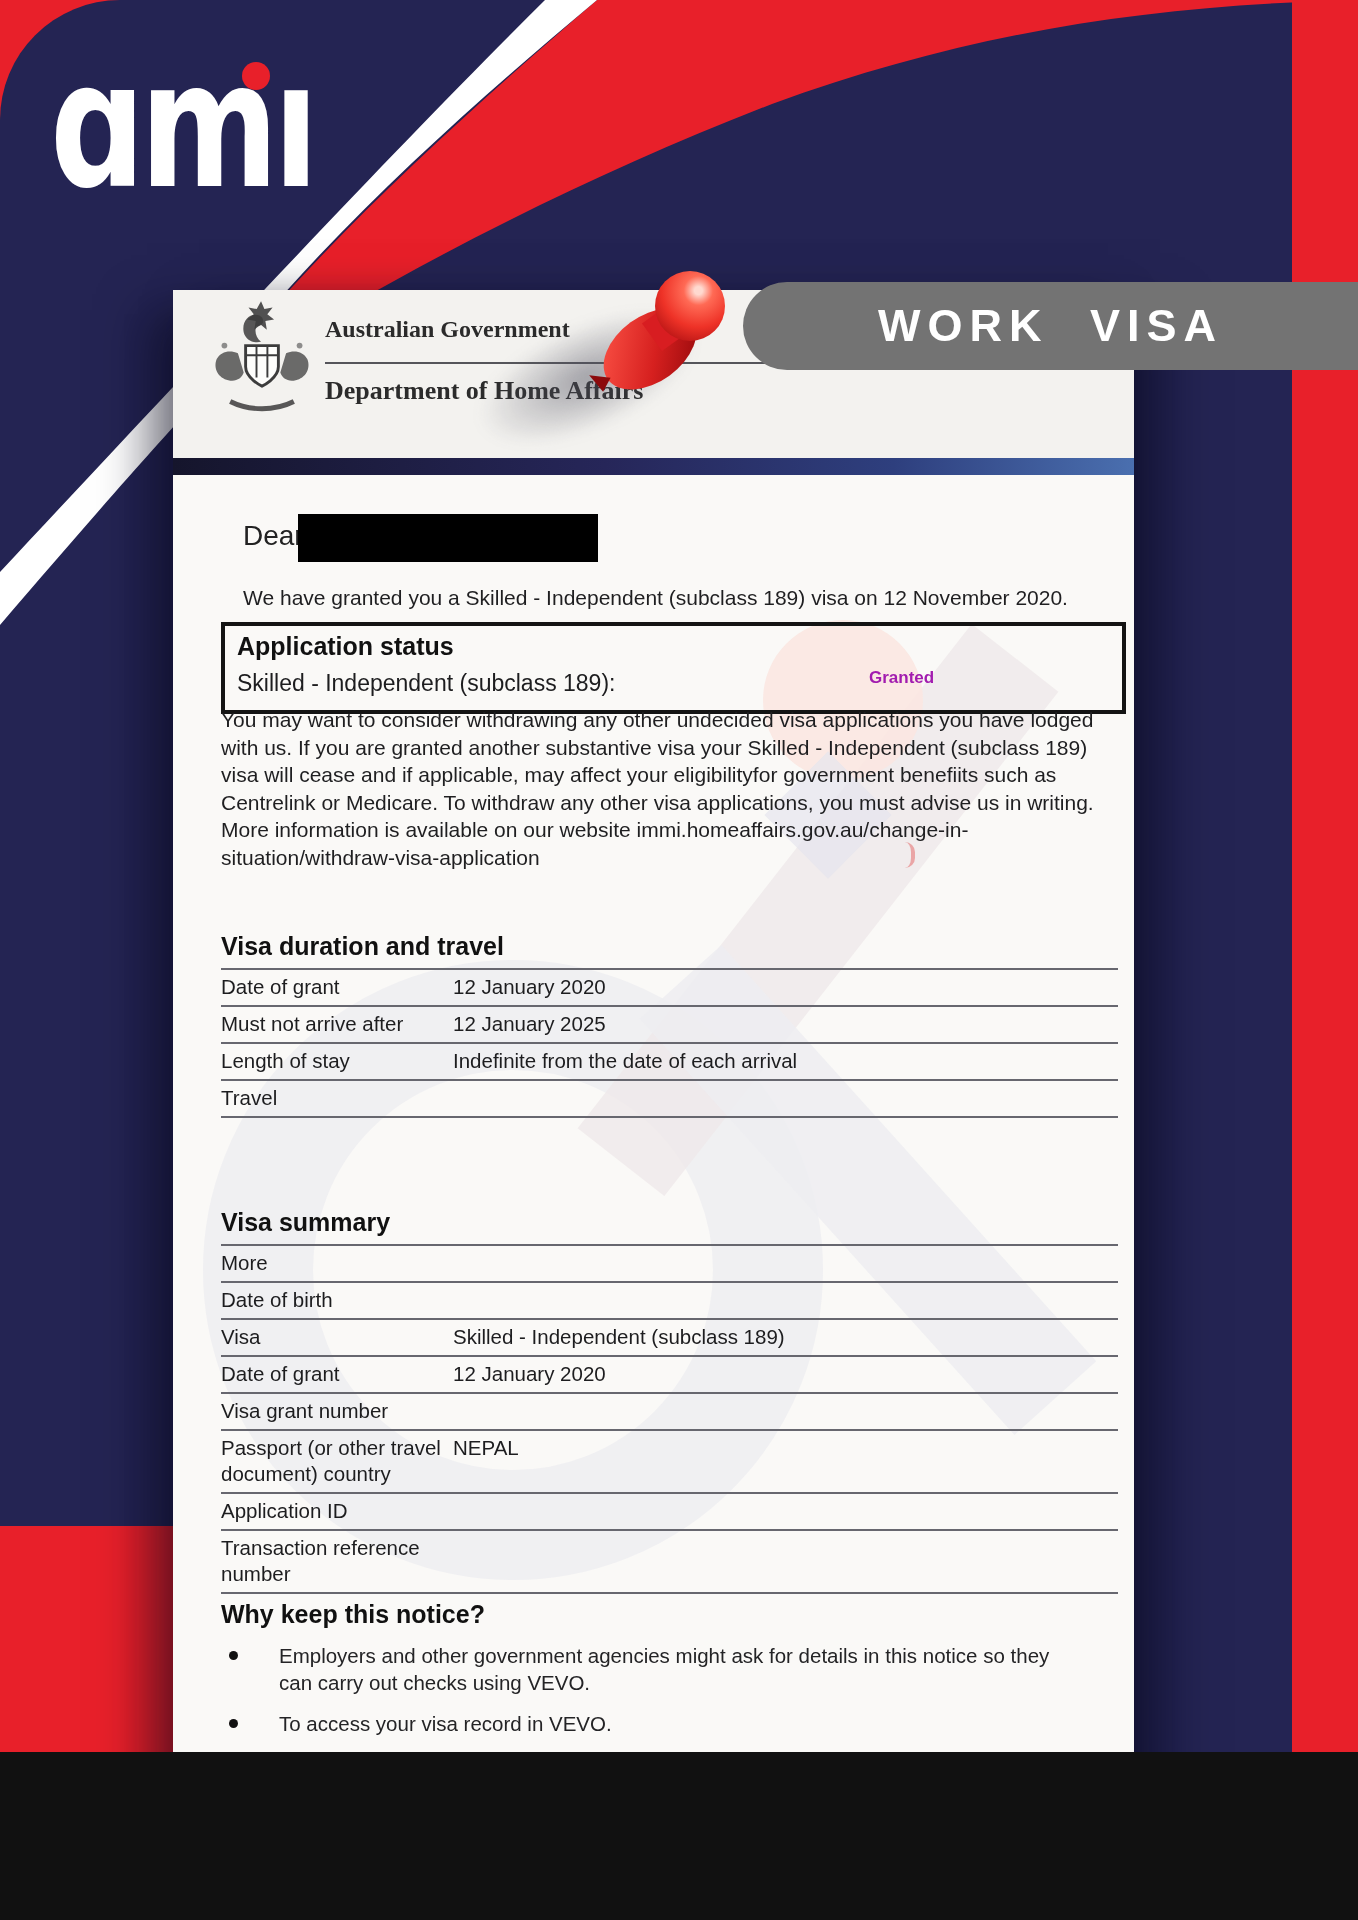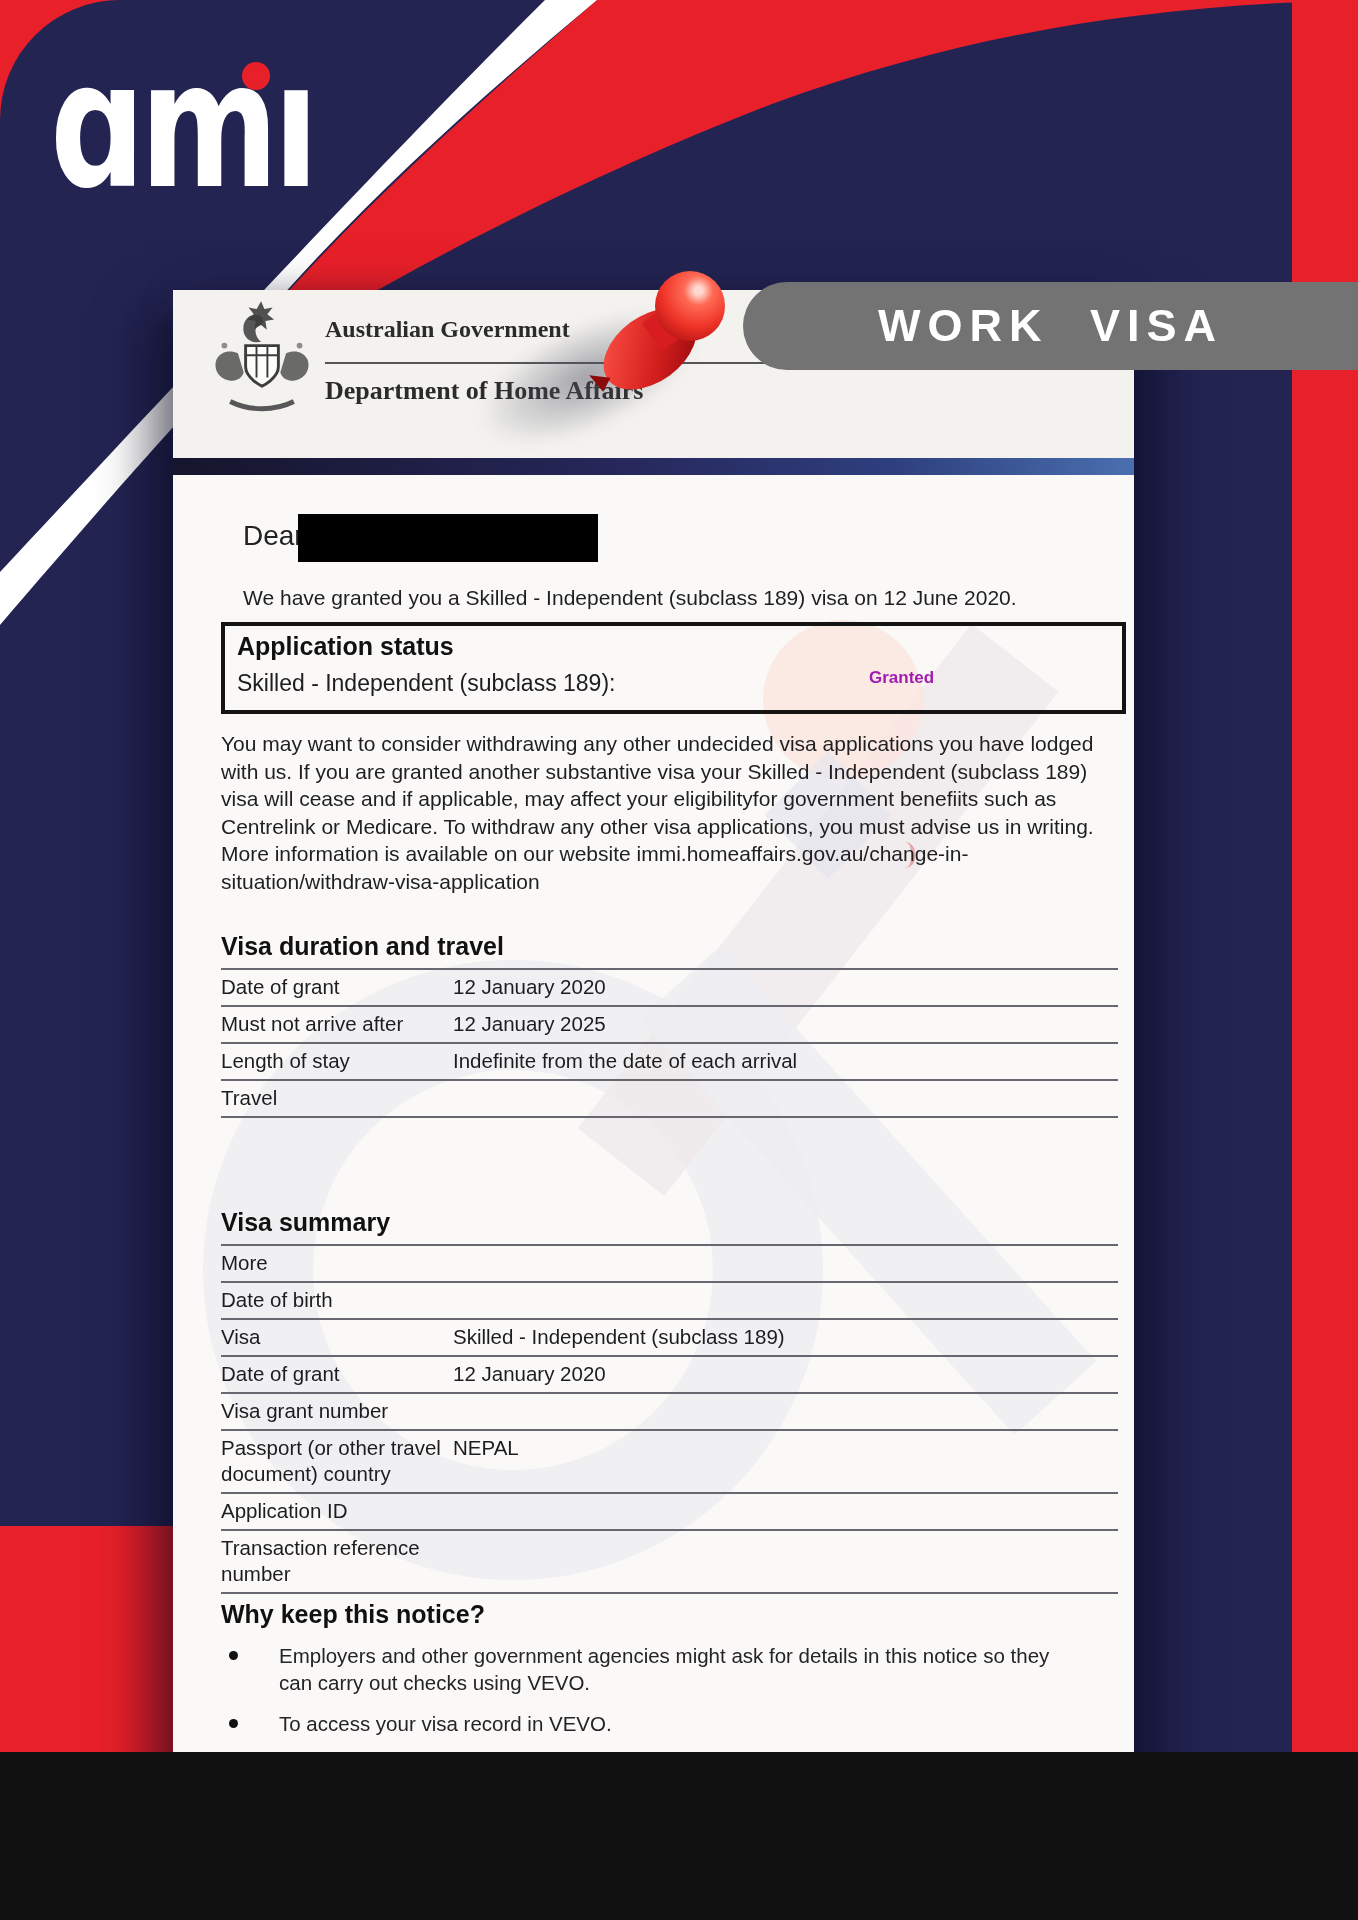--- a/index.html
+++ b/index.html
@@ -52,21 +52,21 @@
              font-weight:700;font-size:26px;color:#2b2b2b;}
   
   .dear-row{position:absolute;left:70px;top:230px;font-size:28px;}
   .redaction{position:absolute;left:125px;top:224px;width:300px;height:48px;background:#000;}
   .intro{position:absolute;left:70px;top:296px;font-size:21px;white-space:nowrap;color:#1f1f21;}
   .status-box{position:absolute;left:48px;top:332px;width:897px;height:84px;
               border:4px solid #141414;background:rgba(255,255,255,.0);}
   .status-title{position:absolute;left:12px;top:6px;font-weight:700;font-size:25px;color:#111;}
   .status-line{position:absolute;left:12px;top:44px;font-size:23px;color:#1d1d1f;}
   .status-granted{position:absolute;left:644px;top:42px;font-weight:700;font-size:17px;color:#a21caf;}
-  .para{position:absolute;left:48px;top:440px;width:880px;font-size:21px;line-height:27.5px;
+  .para{position:absolute;left:48px;top:416px;width:880px;font-size:21px;line-height:27.5px;
         color:#1f1f21;}
   .sec-title{position:absolute;left:48px;font-weight:700;font-size:25px;color:#111;}
   .t-duration{top:642px;}
   .t-summary{top:918px;}
   .t-why{top:1310px;}
   .vtable{position:absolute;left:48px;width:897px;border-top:2px solid #67676f;}
   .vt-duration{top:678px;}
   .vt-summary{top:954px;}
   .trow{display:flex;border-bottom:2px solid #67676f;padding:4px 0 5px 0;}
   .tlabel{flex:0 0 232px;font-size:20.5px;color:#1d1d1f;min-height:26px;line-height:26px;}
@@ -137,21 +137,21 @@
       <circle cx="94" cy="48" r="3" fill="#4a4a4a" opacity=".6"></circle>
     </svg>
     <div class="gov-name">Australian Government</div>
     <div class="gov-divider"></div>
     <div class="dept-name">Department of Home Affairs</div>
     <div class="gradient-bar"></div>
 
     <div class="dear-row">Dear</div>
     <div class="redaction"></div>
 
-    <div class="intro">We have granted you a Skilled - Independent (subclass 189) visa on 12 June 2020.</div>
+    <div class="intro">We have granted you a Skilled - Independent (subclass 189) visa on 12 November 2020.</div>
 
     <div class="status-box">
       <div class="status-title">Application status</div>
       <div class="status-line">Skilled - Independent (subclass 189):</div>
       <div class="status-granted">Granted</div>
     </div>
 
     <div class="para">You may want to consider withdrawing any other undecided visa applications you have lodged with us. If you are granted another substantive visa your Skilled - Independent (subclass 189) visa will cease and if applicable, may affect your eligibilityfor government benefiits such as Centrelink or Medicare. To withdraw any other visa applications, you must advise us in writing. More information is available on our website immi.homeaffairs.gov.au/change-in-situation/withdraw-visa-application</div>
 
     <div class="sec-title t-duration">Visa duration and travel</div>

